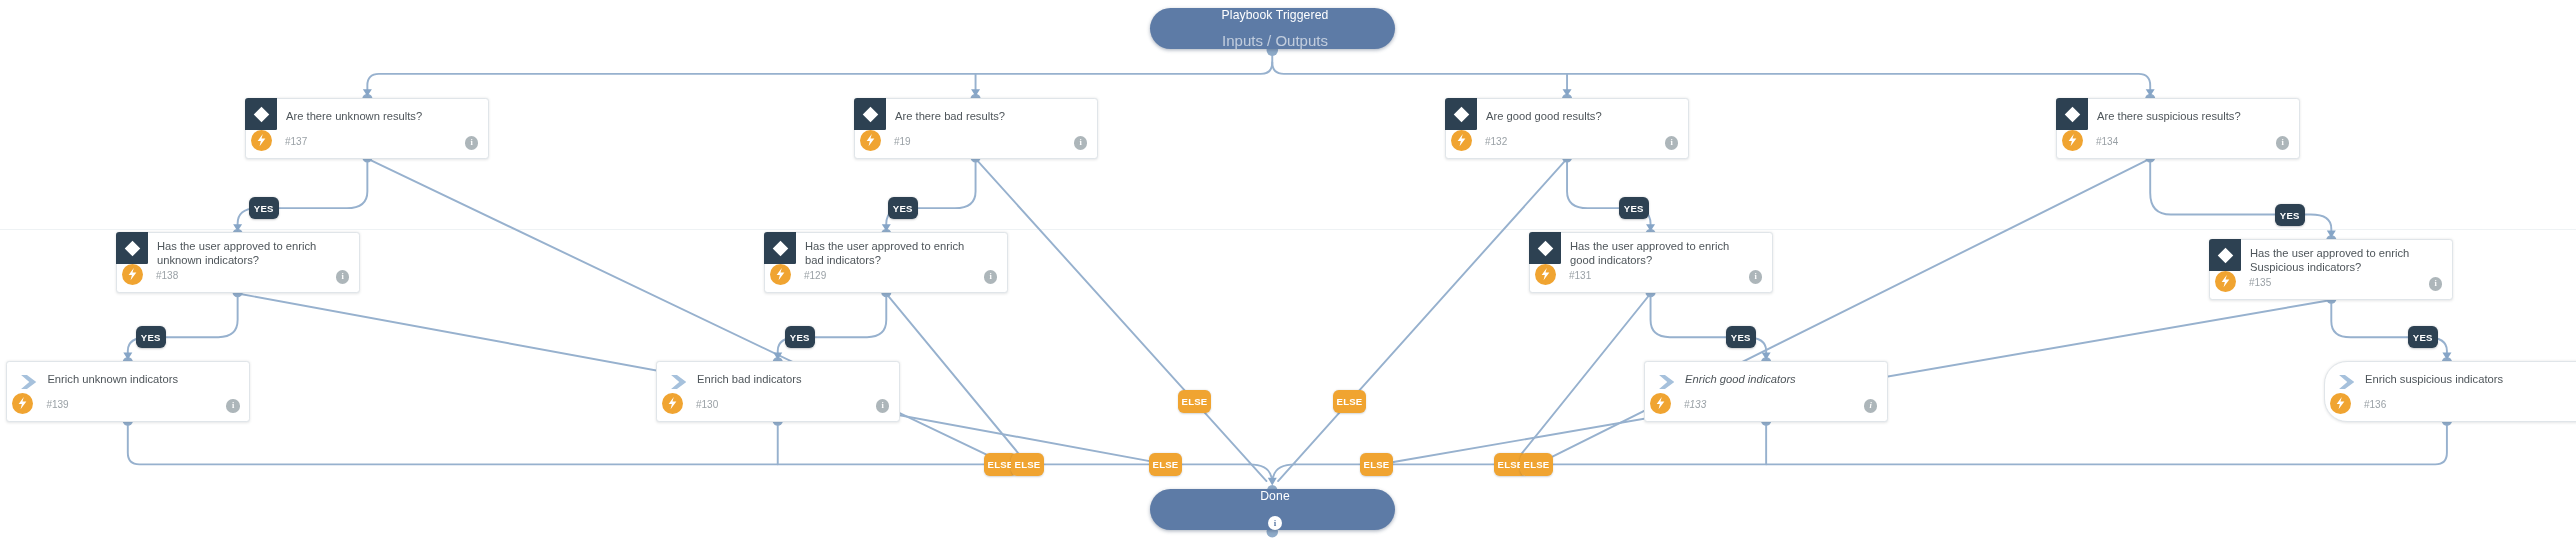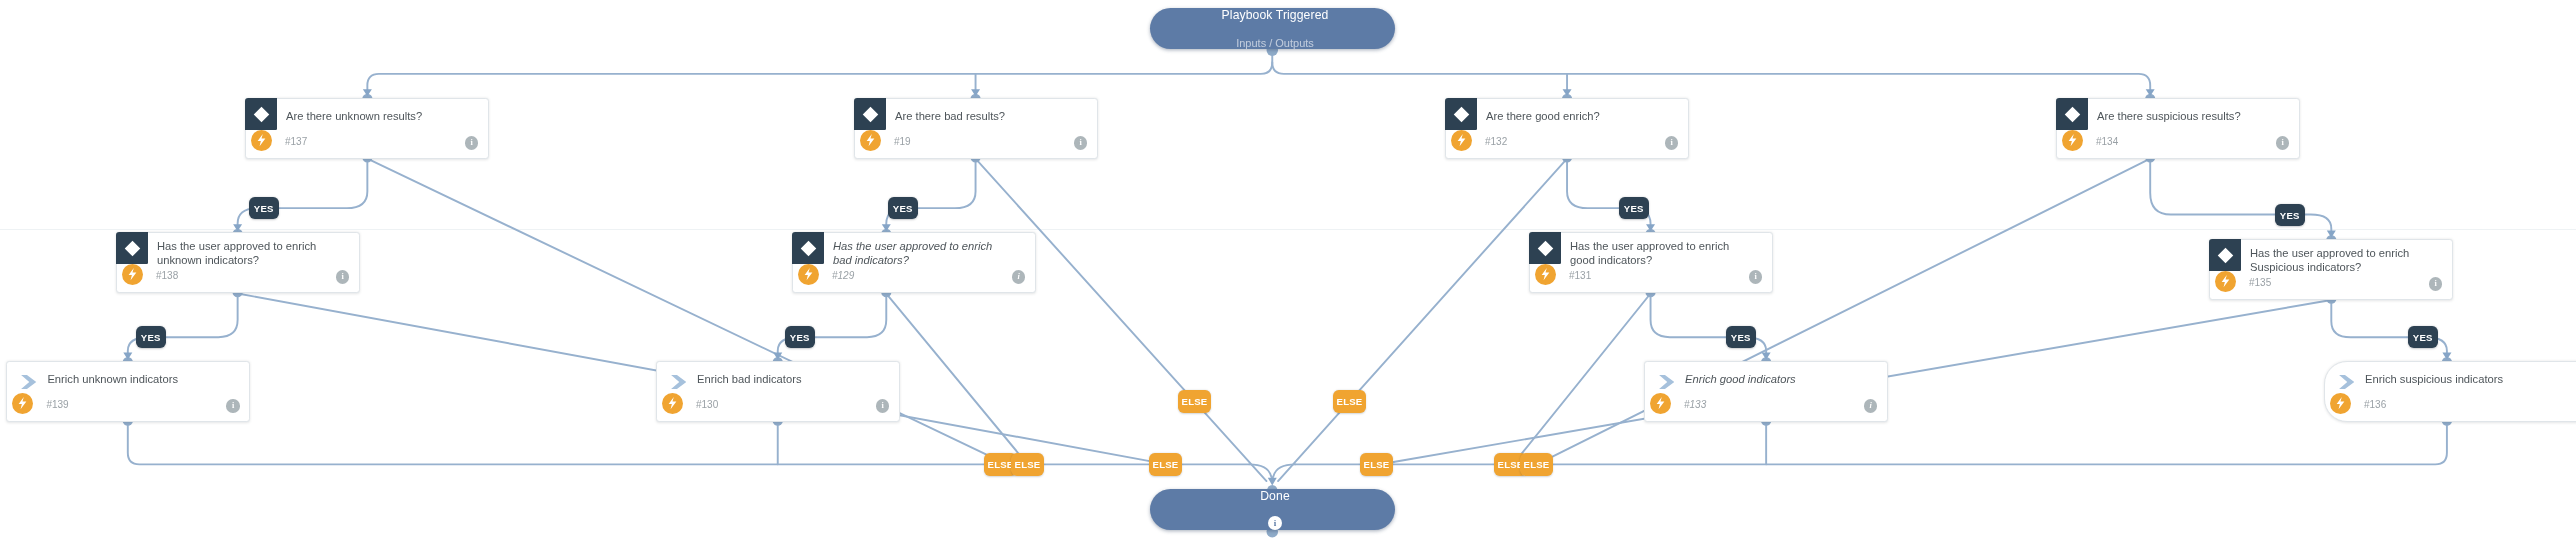--- a/index.html
+++ b/index.html
@@ -11,21 +11,21 @@
   #edges { position:absolute; left:0; top:0; z-index:0; }
   .guide-line { position:absolute; left:0; top:229px; width:2576px; height:1.3px; background:#eef2f4; z-index:0; }
 
   
   .pill {
     position:absolute; width:245px; height:41px; background:#5d7ba6;
     border-radius:20.6px; display:flex; align-items:center; justify-content:space-between;
     padding:0 22px 0 27px; z-index:2; box-shadow:0 1.3px 3.9px rgba(44,65,95,.40);flex-direction:column;
   }
   .pill .plabel { color:#fff; font-size:12.2px; letter-spacing:0.1px; }
-  .pill .plink  { color:rgba(255,255,255,.62); font-size:11px; }
+  .pill .plink  { color:rgba(255,255,255,.62); font-size:15px; }
   .pill .pinfo  {
     width:14px; height:14px; border-radius:50%; background:#fff; color:#5d7ba6;
     display:flex; align-items:center; justify-content:center;
     font-size:9px; font-weight:bold; font-family:"Liberation Serif", serif;
   }
 
   
   .card {
     position:absolute; width:244px; height:61px; background:#fff;
     border:0.6px solid #e0e5e9; border-radius:3.2px;
@@ -201,21 +201,21 @@
     </div>
   <div class="ctitle">Are there bad results?</div>
   <div class="bolt">
       <svg width="9" height="12.2" viewBox="0 0 14 19">
         <path d="M9 0 L1 11 H6 L4 19 L13 7 H7 Z" fill="#fff"></path>
       </svg>
     </div>
   <div class="tid">#19</div>
   <div class="cinfo">i</div>
 </div>
-<div class="card" style="left:792px; top:232px;font-style:italic;">
+<div class="card" style="left:764px; top:232px;">
   <div class="iconsq">
       <div class="diamond"></div>
     </div>
   <div class="ctitle two">Has the user approved to enrich bad indicators?</div>
   <div class="bolt">
       <svg width="9" height="12.2" viewBox="0 0 14 19">
         <path d="M9 0 L1 11 H6 L4 19 L13 7 H7 Z" fill="#fff"></path>
       </svg>
     </div>
   <div class="tid">#129</div>
@@ -232,21 +232,21 @@
       </svg>
     </div>
   <div class="tid">#130</div>
   <div class="cinfo">i</div>
 </div>
 
 <div class="card" style="left:1445px; top:98px;">
   <div class="iconsq">
       <div class="diamond"></div>
     </div>
-  <div class="ctitle">Are there good enrich?</div>
+  <div class="ctitle">Are good good results?</div>
   <div class="bolt">
       <svg width="9" height="12.2" viewBox="0 0 14 19">
         <path d="M9 0 L1 11 H6 L4 19 L13 7 H7 Z" fill="#fff"></path>
       </svg>
     </div>
   <div class="tid">#132</div>
   <div class="cinfo">i</div>
 </div>
 <div class="card" style="left:1529px; top:232px;">
   <div class="iconsq">

